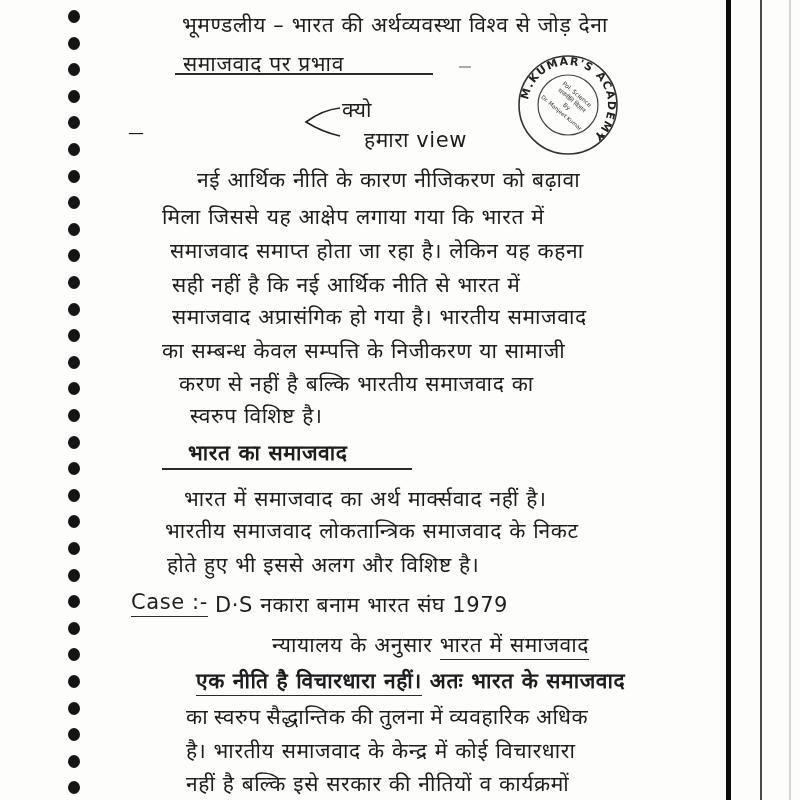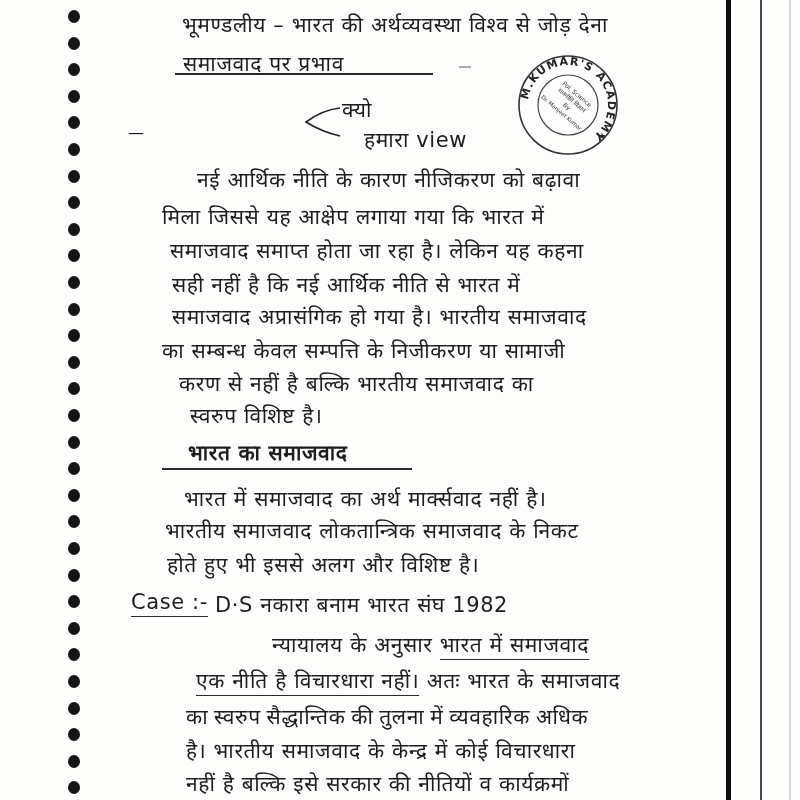--- a/index.html
+++ b/index.html
@@ -188,27 +188,27 @@
   <div class="line" style="left:188px; top:438px;font-weight:bold;">भारत का समाजवाद</div>
   <div class="heading-underline" style="left:162px; top:468px; width:250px;"></div>
 
   <div class="line" style="left:184px; top:484px;">भारत में समाजवाद का अर्थ मार्क्सवाद नहीं है।</div>
   <div class="line" style="left:165px; top:516px;">भारतीय समाजवाद लोकतान्त्रिक समाजवाद के निकट</div>
   <div class="line" style="left:167px; top:550px;">होते हुए भी इससे अलग और विशिष्ट है।</div>
 
   <div class="line" style="left:131px; top:590px;">
     <span class="under">Case :-</span>
   </div>
-  <div class="line" style="left:215px; top:590px;">D·S नकारा बनाम भारत संघ 1982</div>
+  <div class="line" style="left:215px; top:590px;">D·S नकारा बनाम भारत संघ 1979</div>
 
   <div class="line" style="left:272px; top:630px;">
     <span>न्यायालय के अनुसार </span><span class="under">भारत में समाजवाद</span>
   </div>
 
-  <div class="line" style="left:196px; top:666px;">
+  <div class="line" style="left:196px; top:666px;font-weight:bold;">
     <span class="under">एक नीति है विचारधारा नहीं।</span><span> अतः भारत के समाजवाद</span>
   </div>
 
   <div class="line" style="left:186px; top:702px;font-family:Liberation Serif, serif;">का स्वरुप सैद्धान्तिक की तुलना में व्यवहारिक अधिक</div>
   <div class="line" style="left:186px; top:736px;">है। भारतीय समाजवाद के केन्द्र में कोई विचारधारा</div>
   <div class="line" style="left:186px; top:769px;">नहीं है बल्कि इसे सरकार की नीतियों व कार्यक्रमों</div>
 
 </div>
 
 </body></html>

